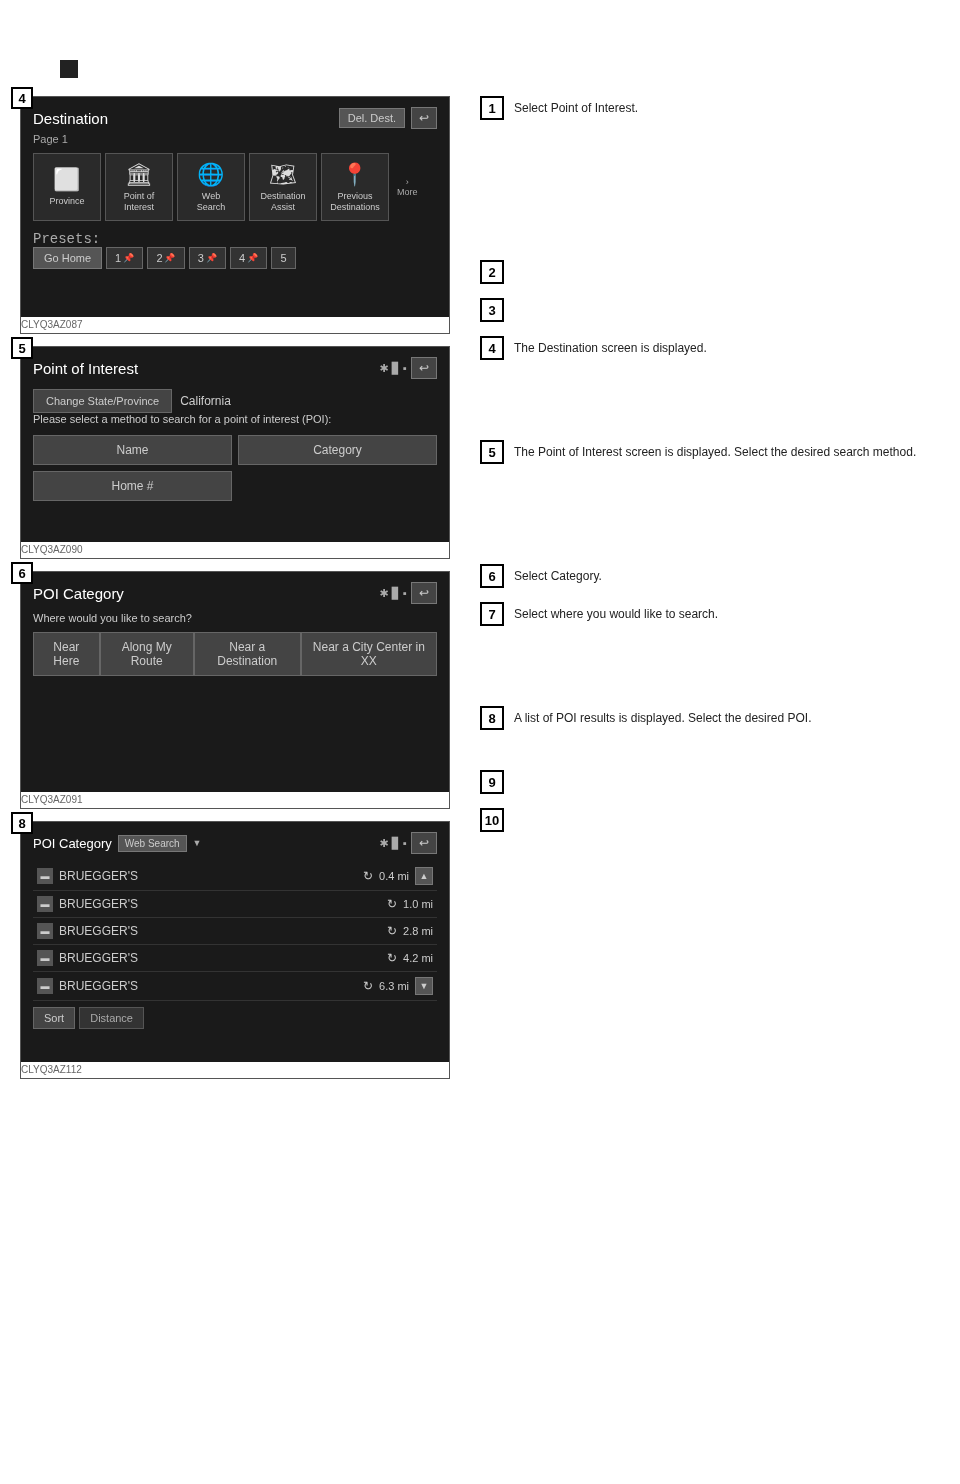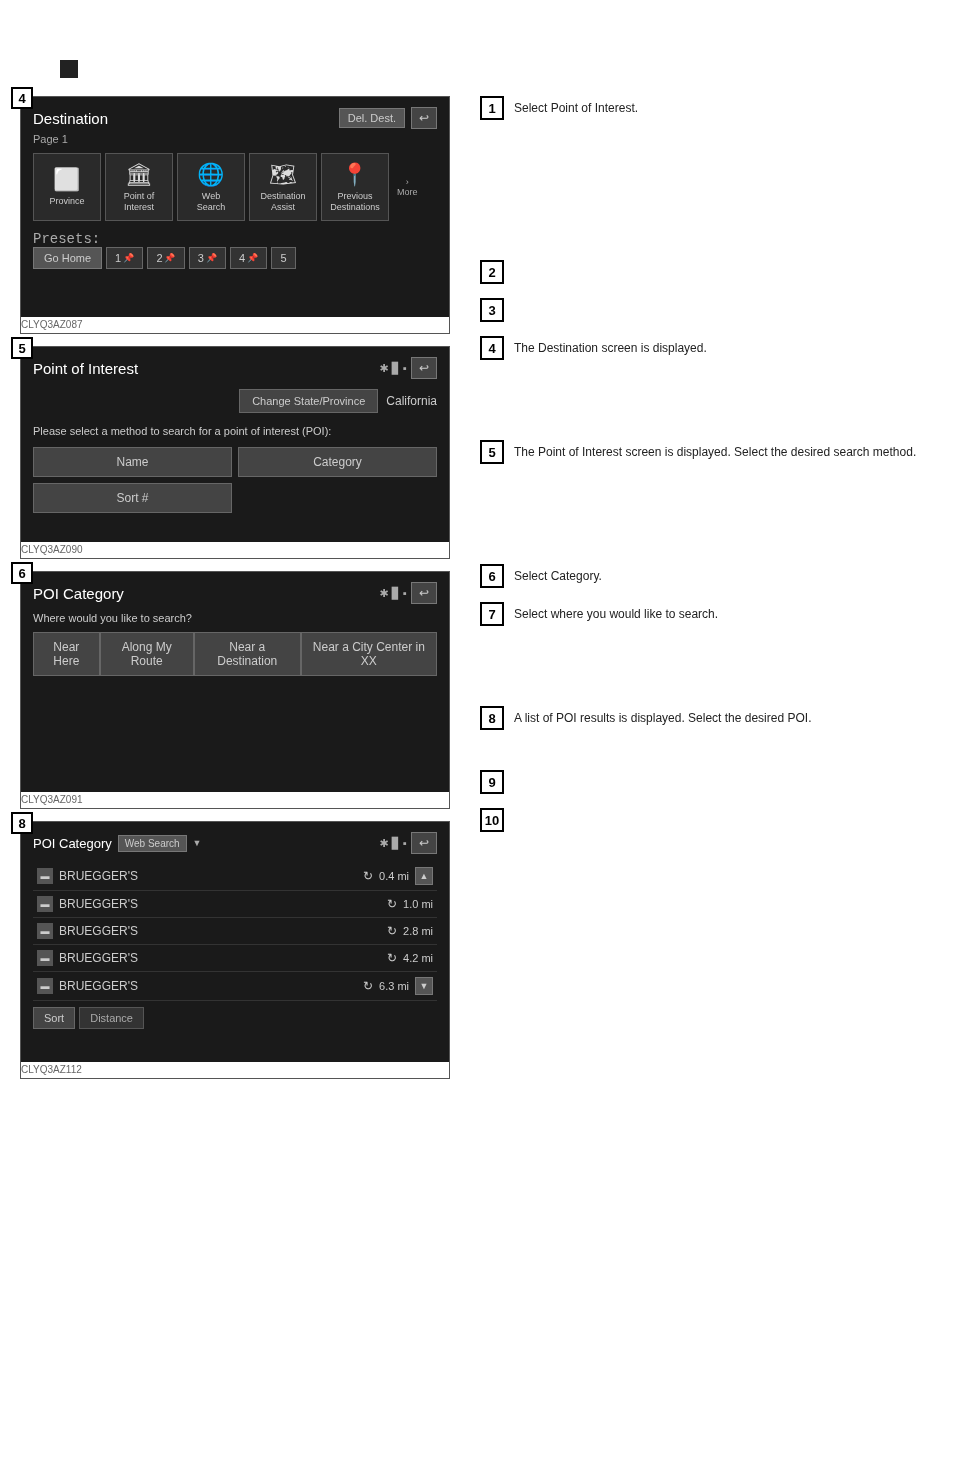--- a/index.html
+++ b/index.html
@@ -227,22 +227,20 @@
       align-items: center;
       gap: 3px;
       color: #aaa;
       font-size: 11px;
     }
 
     .state-row {
       display: flex;
       gap: 8px;
       align-items: center;
-      margin-bottom: 12px;
-      justify-content: flex-end;
     }
 
     .state-btn {
       background: #444;
       color: #ccc;
       border: 1px solid #666;
       padding: 5px 12px;
       font-size: 11px;
       cursor: pointer;
     }
@@ -539,21 +537,21 @@
           </div>
         </div>
         <div class="state-row">
           <button class="state-btn">Change State/Province</button>
           <span class="state-value">California</span>
         </div>
         <div class="poi-prompt">Please select a method to search for a point of interest (POI):</div>
         <div class="poi-buttons">
           <button class="poi-btn">Name</button>
           <button class="poi-btn">Category</button>
-          <button class="poi-btn">Sort #</button>
+          <button class="poi-btn">Home #</button>
         </div>
       </div>
       <div class="panel-code">CLYQ3AZ090</div>
     </div>
 
     <div class="screen-panel">
       <div class="panel-number">6</div>
       <div class="screen6">
         <div class="screen6-header">
           <span class="screen6-title">POI Category</span>

